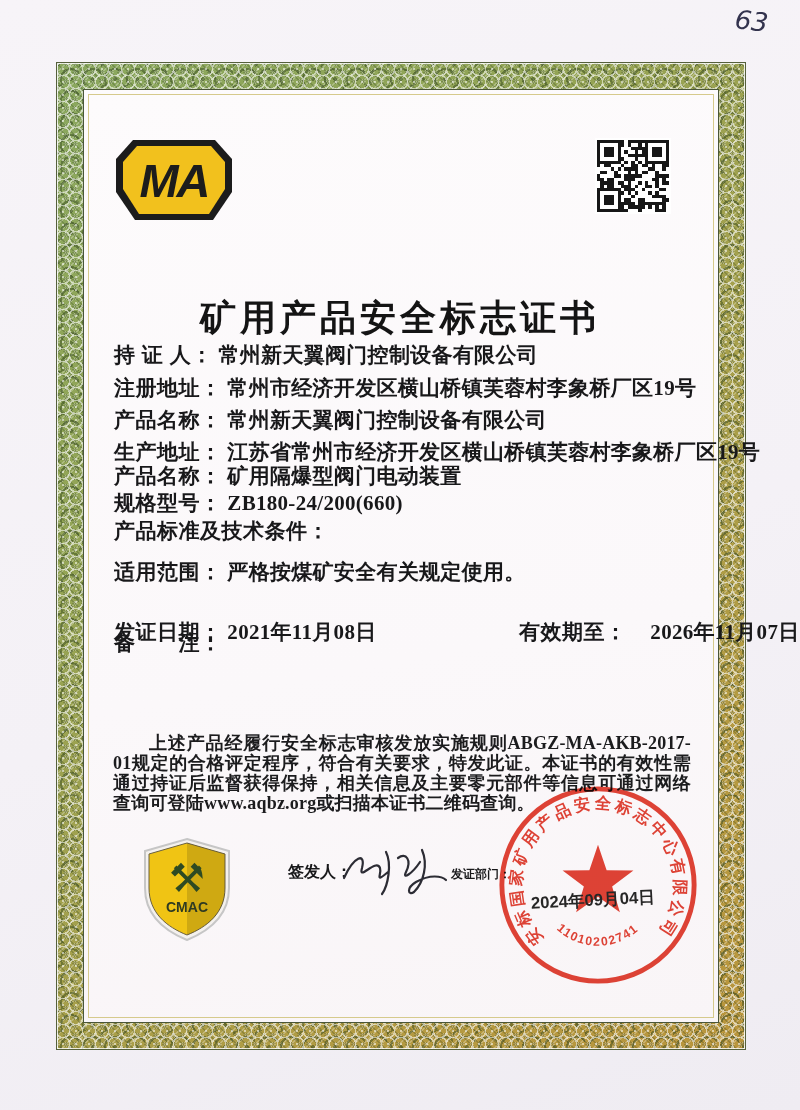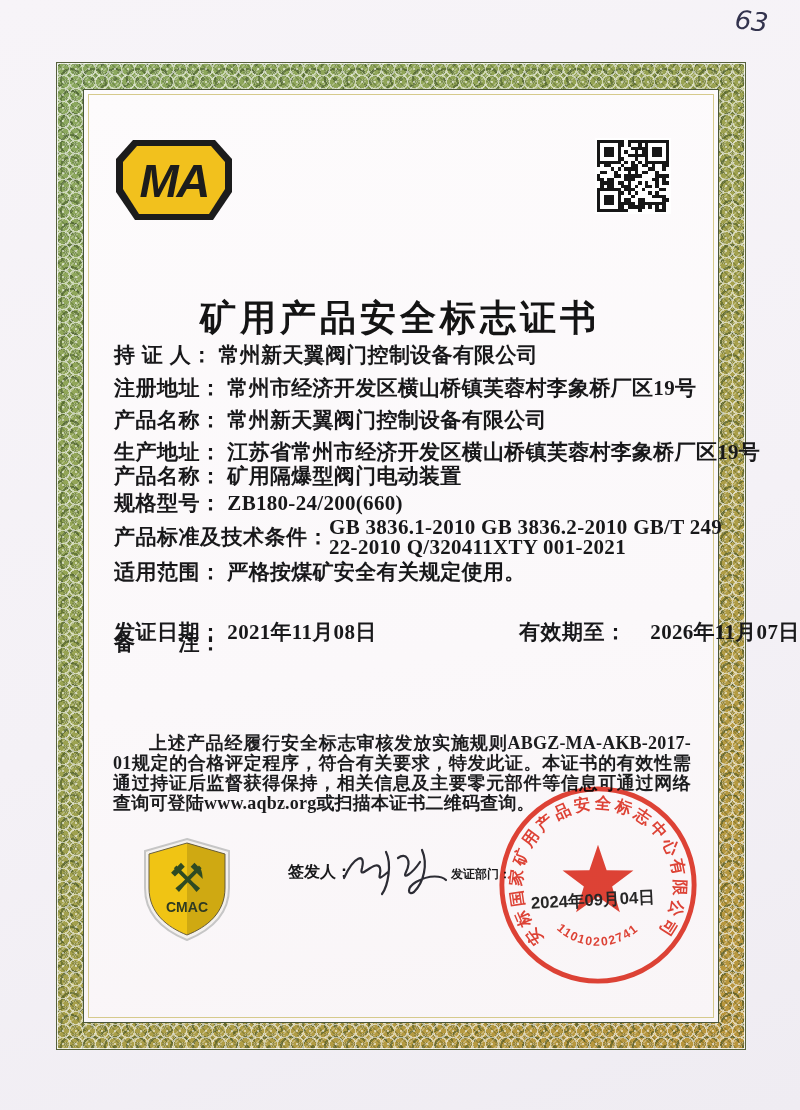--- a/index.html
+++ b/index.html
@@ -591,21 +591,20 @@
   <div class="row" style="top:462px">
     <span class="lb">产品名称：</span>
     <span class="vl">矿用隔爆型阀门电动装置</span>
   </div>
   <div class="row" style="top:489px">
     <span class="lb">规格型号：</span>
     <span class="vl">ZB180-24/200(660)</span>
   </div>
   <div class="row row-std" style="top:517px">
     <span class="lb">产品标准及技术条件：</span>
-    <span class="vl">GB 3836.1-2010 GB 3836.2-2010 GB/T 24922-2010 Q/320411XTY 001-2021</span>
   </div>
   <div class="row" style="top:558px">
     <span class="lb">适用范围：</span>
     <span class="vl">严格按煤矿安全有关规定使用。</span>
   </div>
 
   <div class="row" style="top:618px;width:580px">
     <span class="lb">发证日期：</span>
     <span class="vl">2021年11月08日</span>
     <span class="grp2">

